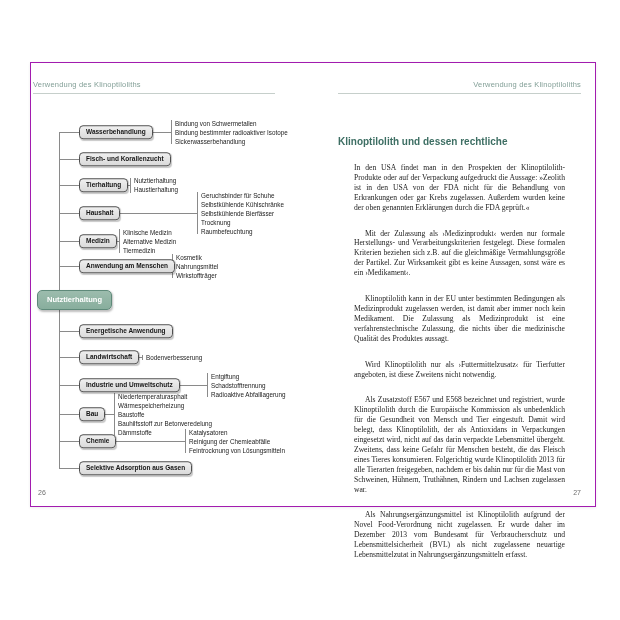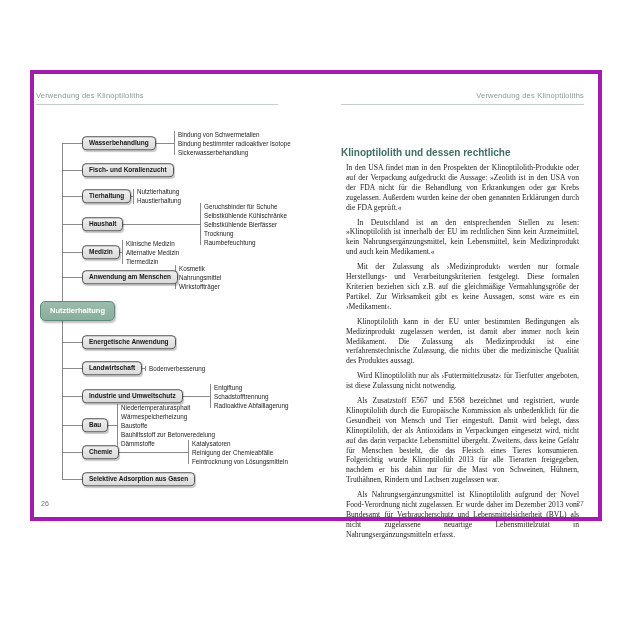--- a/index.html
+++ b/index.html
@@ -1,22 +1,22 @@
 <!DOCTYPE html>
 <html lang="de" style="--accent-teal: #3d6e63; --header-teal: #84a098; --line-gray: #8a8a8a; --box-border: #4f4f4f; --root-fill: #88ae9d; --root-fill-light: #9cbcad; --root-border: #5f8a7a;"><head>
 <meta charset="utf-8">
 <style>
   html,body { margin:0; padding:0; }
   body {
     width:620px; height:620px; background:#ffffff; position:relative;
     font-family:"Liberation Sans", sans-serif; overflow:hidden;
   }
   .spread {
-    position:absolute; left:30px; top:70px; width:564px; height:443px;
-    background:#ffffff; border:4px solid #a21caf;
+    position:absolute; left:30px; top:62px; width:564px; height:443px;
+    background:#ffffff; border:1px solid #a21caf;
     box-shadow:0 1px 3px rgba(0,0,0,0.07);
   }
   .abs { position:absolute; }
 
   
   .run-head { font-size:7.5px; letter-spacing:0.2px; color:var(--header-teal); white-space:nowrap; }
   .rule { height:1px; background:#c6cfcb; }
 
   
   .dline-h { position:absolute; height:1px; background:var(--line-gray); z-index:1; }
@@ -38,21 +38,21 @@
   .ditems { position:absolute; z-index:1; font-size:6.3px; color:#222; white-space:nowrap; }
   .ditems div { height:9px; line-height:9px; }
 
   
   .section-title { font-size:10px; line-height:12.5px; font-weight:bold; color:var(--accent-teal); }
   .body-text {
     width:243px; font-family:"Liberation Serif", serif; font-size:7.6px;
     line-height:9.9px; color:#232323; text-align:justify;
     -webkit-hyphens:auto; hyphens:auto;
   }
-  .body-text p { margin:5px; text-indent:11px; }
+  .body-text p { margin:16px; text-indent:11px; }
   .body-text p:first-child { text-indent:0; }
 
   .pagenum { font-size:7px; color:#6f6f6f; }
 </style>
 </head>
 <body>
 
 <div class="spread">
 
   <div class="abs run-head" style="left:2px; top:17px;">Verwendung des Klinoptiloliths</div>
@@ -146,22 +146,21 @@
 
   <div class="abs run-head" style="left:307px; top:17px; width:243px; text-align:right;">Verwendung des Klinoptiloliths</div>
   <div class="abs rule" style="left:307px; top:30px; width:243px;"></div>
 
   <div class="abs section-title" style="left:307px; top:49px;margin-top:24px;">
     <span style="display:block;">Klinoptilolith und dessen rechtliche</span>
   </div>
 
   <div class="abs body-text" style="left:307px; top:84px;" lang="de" id="body-text">
       <p>In den USA findet man in den Prospekten der Klinoptilolith-Produkte oder auf der Verpackung aufgedruckt die Aussage: »Zeolith ist in den USA von der FDA nicht für die Behandlung von Erkrankungen oder gar Krebs zugelassen. Außerdem wurden keine der oben genannten Erklärungen durch die FDA geprüft.«</p>
-      <p>In Deutschland ist an den entsprechenden Stellen zu lesen: »Klinoptilolith ist innerhalb der EU im rechtlichen Sinn kein Arzneimittel, kein Nahrungsergänzungsmittel, kein Lebensmittel, kein Medizinprodukt und auch kein Medikament.«</p>
       <p>Mit der Zulassung als ›Medizinprodukt‹ werden nur formale Herstellungs- und Verarbeitungskriterien festgelegt. Diese formalen Kriterien beziehen sich z.B. auf die gleichmäßige Vermahlungsgröße der Partikel. Zur Wirksamkeit gibt es keine Aussagen, sonst wäre es ein ›Medikament‹.</p>
       <p>Klinoptilolith kann in der EU unter bestimmten Bedingungen als Medizinprodukt zugelassen werden, ist damit aber immer noch kein Medikament. Die Zulassung als Medizinprodukt ist eine verfahrenstechnische Zulassung, die nichts über die medizinische Qualität des Produktes aussagt.</p>
-      <p>Wird Klinoptilolith nur als ›Futtermittelzusatz‹ für Tierfutter angeboten, ist diese Zulassung nicht notwendig.</p>
+      <p>Wird Klinoptilolith nur als ›Futtermittelzusatz‹ für Tierfutter angeboten, ist diese Zweitens nicht notwendig.</p>
       <p>Als Zusatzstoff E567 und E568 bezeichnet und registriert, wurde Klinoptilolith durch die Europäische Kommission als unbedenklich für die Gesundheit von Mensch und Tier eingestuft. Damit wird belegt, dass Klinoptilolith, der als Antioxidans in Verpackungen eingesetzt wird, nicht auf das darin verpackte Lebensmittel übergeht. Zweitens, dass keine Gefahr für Menschen besteht, die das Fleisch eines Tieres konsumieren. Folgerichtig wurde Klinoptilolith 2013 für alle Tierarten freigegeben, nachdem er bis dahin nur für die Mast von Schweinen, Hühnern, Truthähnen, Rindern und Lachsen zugelassen war.</p>
       <p>Als Nahrungsergänzungsmittel ist Klinoptilolith aufgrund der Novel Food-Verordnung nicht zugelassen. Er wurde daher im Dezember 2013 vom Bundesamt für Verbraucherschutz und Lebensmittelsicherheit (BVL) als nicht zugelassene neuartige Lebensmittelzutat in Nahrungsergänzungsmitteln erfasst.</p>
     </div>
 
   <div class="abs pagenum" style="left:307px; top:426px; width:243px; text-align:right;">27</div>
 </div>
 
 </body></html>

